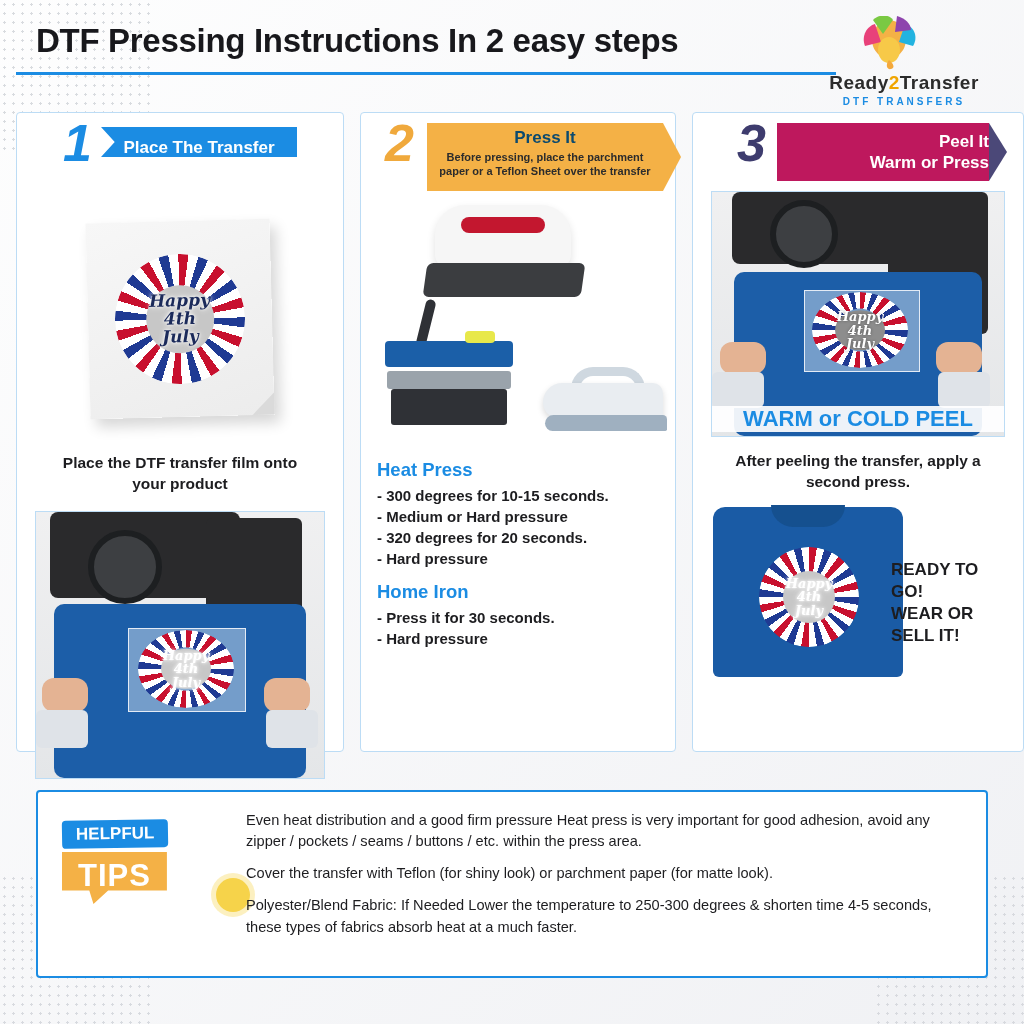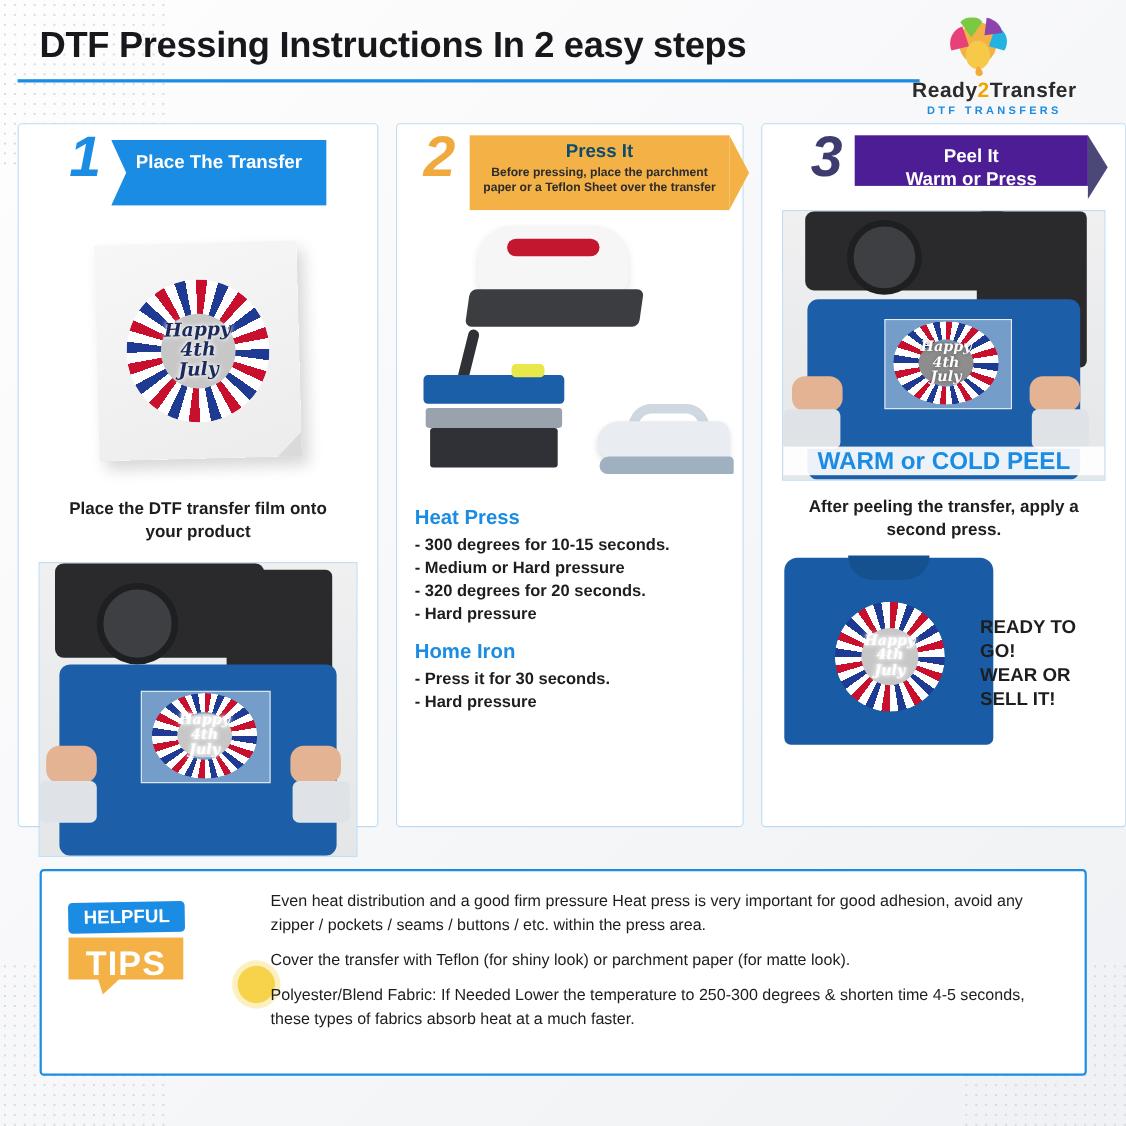--- a/index.html
+++ b/index.html
@@ -124,21 +124,21 @@
     color: #fff;
     font-weight: bold;
     text-align: center;
     box-sizing: border-box;
   }
 
   
   .c1-num { left: 46px; color: #1b8ce3; }
   .c1-ribbon {
     left: 84px; top: 14px;
-    width: 196px; height: 60px;
+    width: 196px; height: 30px;
     background: #1b8ce3;
     font-size: 17px;
     line-height: 42px;
     clip-path: polygon(0 0, 100% 0, 100% 100%, 0 100%, 7% 50%);
   }
   .c1-ribbon::after {
     content: "";
     position: absolute;
     right: -20px; top: 0;
     border-top: 21px solid transparent;
@@ -167,25 +167,26 @@
     position: absolute;
     right: -18px; top: 0;
     border-top: 34px solid transparent;
     border-bottom: 34px solid transparent;
     border-left: 18px solid #f4b146;
   }
   
   .c3-num { left: 44px; color: #3e3c6e; }
   .c3-ribbon {
     left: 84px; top: 10px;
-    width: 212px; height: 46px;
-    background: #4c1d95;
+    width: 212px; height: 58px;
+    background: #be185d;
     font-size: 17px;
     padding-top: 8px;
     line-height: 1.25;
+    text-align: right;
   }
   .c3-ribbon::after {
     content: "";
     position: absolute;
     right: -18px; top: 0;
     border-top: 29px solid transparent;
     border-bottom: 29px solid transparent;
     border-left: 18px solid #4b4878;
   }
 

